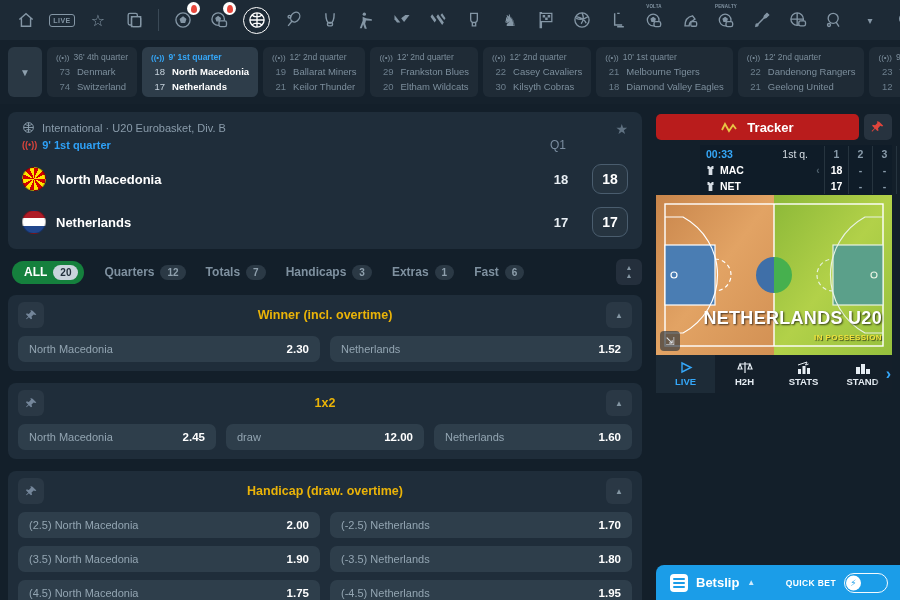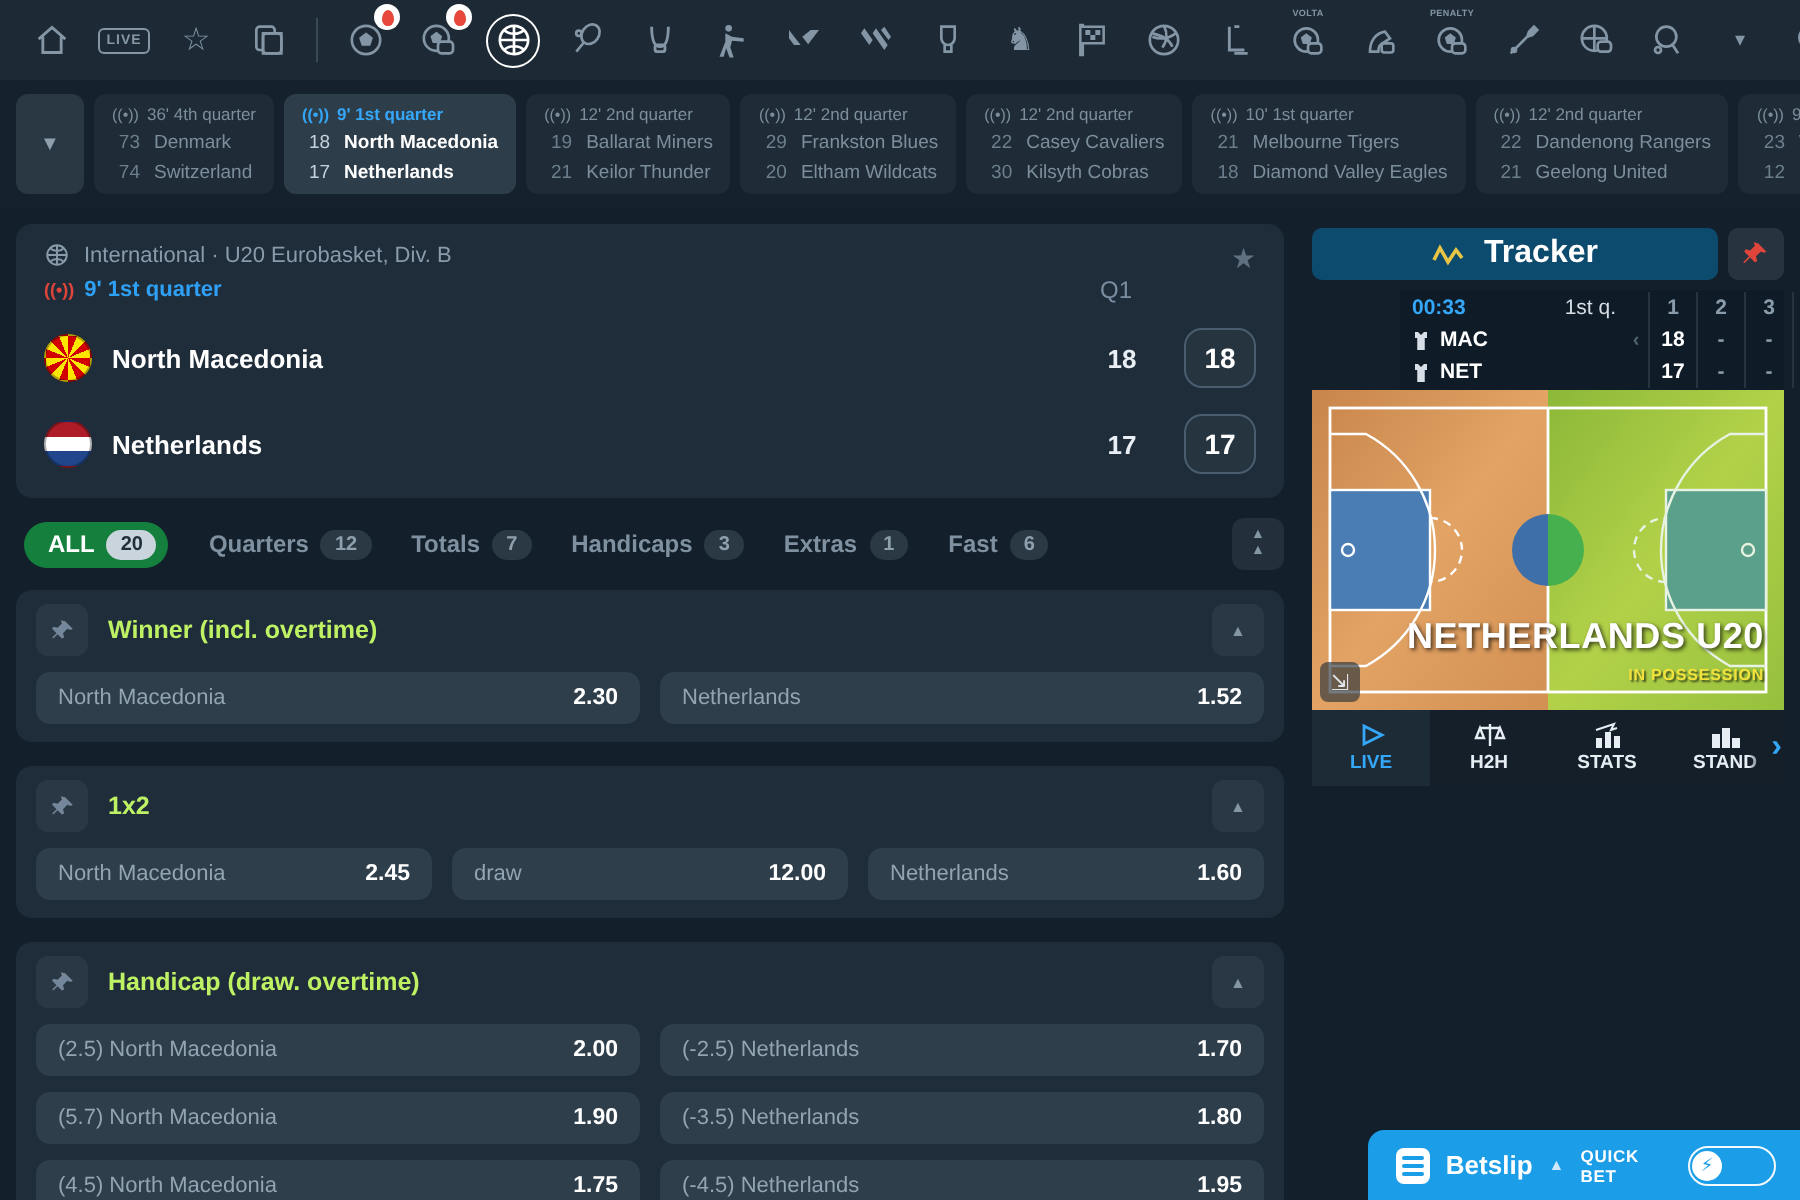--- a/index.html
+++ b/index.html
@@ -60,30 +60,30 @@
   .ftab.active { background:#15803d; border-radius:14px; padding:4px 6px 4px 12px; color:#fff; }
   .ftab.active .cnt { background:#c9d4dc; color:#22303c; }
   .ftab-collapse { margin-left:auto; width:26px; height:26px; background:#242f3c; border:none; border-radius:6px; color:#8496a3; font-size:7px; line-height:1.1; cursor:pointer; }
 
   
   .markets { display:flex; flex-direction:column; gap:12px; margin:0 8px; }
   .market { background:#1f2d3a; border-radius:8px; padding:7px 10px 9px 10px; }
   .m-head { display:flex; align-items:center; gap:10px; }
   .sqbtn { width:26px; height:26px; background:#2a3845; border:none; border-radius:6px; color:#74869a; display:flex; align-items:center; justify-content:center; cursor:pointer; flex:0 0 auto; }
   .sqbtn svg { width:13px; height:13px; }
-  .m-title { flex:1; font-size:12.5px; font-weight:bold; color:#bef264; }
+  .m-title { flex:1; font-size:12.5px; font-weight:bold; color:#eab308;text-align:center; }
   .tri { font-size:8px; color:#8496a3; }
   .m-row { display:flex; gap:10px; margin-top:8px; }
   .odd { flex:1; height:26px; background:#2e3e4b; border:none; border-radius:7px; display:flex; align-items:center; padding:0 11px; cursor:pointer; }
   .o-label { flex:1; text-align:left; font-size:11px; color:#93a5b2; white-space:nowrap; overflow:hidden; }
   .o-val { font-size:11.5px; font-weight:bold; color:#fff; }
 
   
   .trk-bar { display:flex; gap:5px; height:26px; margin-bottom:5px; }
-  .trk-main { flex:1; background:#0c4a6e; border-radius:5px; display:flex; align-items:center; justify-content:center; gap:10px; font-size:16px; font-weight:bold; color:#fff; cursor:pointer; }
+  .trk-main { flex:1; background:#b91c1c; border-radius:5px; display:flex; align-items:center; justify-content:center; gap:10px; font-size:13px; font-weight:bold; color:#fff; cursor:pointer; }
   .trk-pin { width:28px; background:#27333f; border:none; border-radius:5px; display:flex; align-items:center; justify-content:center; cursor:pointer; }
   .score-grid { background:#0f1c28; display:grid; grid-template-columns:42px 68px 12px 24px 24px 24px 14px 28px; grid-auto-rows:16px; align-items:center; font-size:10.5px; font-weight:bold; padding:1px 2px;margin-left:44px; }
   .sg { text-align:center; color:#8a9cab; }
   .sg.blue { color:#35a7f8; }
   .sg.white { color:#fff; }
   .sg.left { text-align:left; padding-left:4px; }
   .sg.right { text-align:right; padding-right:4px; color:#d7dee5; font-weight:normal; }
   .sg.team { display:flex; align-items:center; gap:5px; color:#fff; text-align:left; padding-left:4px; }
   .sg.sep { border-left:1px solid #26343f; height:16px; line-height:16px; }
   .sg .jersey { width:9px; height:11px; }
@@ -97,21 +97,21 @@
   .court-expand { position:absolute; left:4px; bottom:4px; width:20px; height:20px; background:rgba(40,50,60,.65); border:none; border-radius:4px; color:#dfe7ee; font-size:11px; cursor:pointer; }
 
   
   .trk-tabs { display:flex; height:38px; background:#141f2a; position:relative; }
   .ttab { flex:1; display:flex; flex-direction:column; align-items:center; justify-content:center; gap:2px; font-size:9.5px; font-weight:bold; color:#e6edf3; cursor:pointer; overflow:hidden; white-space:nowrap; }
   .ttab svg { width:16px; height:13px; }
   .ttab.active { background:#1d2b37; color:#35a7f8; }
   .trk-chev { position:absolute; right:0; top:0; bottom:0; display:flex; align-items:center; color:#35a7f8; font-size:16px; font-weight:bold; padding-right:1px; cursor:pointer; background:linear-gradient(90deg,transparent,#141f2a 55%); width:18px; justify-content:flex-end; }
 
   
-  .betslip { position:absolute; right:0; bottom:0; width:216px; height:35px; background:#1b9de8; border-radius:8px 0 0 0; display:flex; align-items:center; padding:0 12px 0 14px; gap:8px; cursor:pointer; }
+  .betslip { position:absolute; right:0; bottom:0; width:244px; height:35px; background:#1b9de8; border-radius:8px 0 0 0; display:flex; align-items:center; padding:0 12px 0 14px; gap:8px; cursor:pointer; }
   .bs-icon { width:18px; height:18px; background:#fff; border-radius:4px; display:flex; flex-direction:column; justify-content:center; gap:2px; padding:0 3px; }
   .bs-icon i { height:2px; background:#1b9de8; border-radius:1px; display:block; }
   .bs-title { font-size:13px; font-weight:bold; color:#fff; }
   .bs-caret { font-size:8px; color:#cfe9fb; }
   .bs-quick { margin-left:auto; font-size:8.5px; font-weight:bold; color:#fff; letter-spacing:.4px; }
   .bs-toggle { width:44px; height:20px; border:1.5px solid rgba(255,255,255,.95); border-radius:11px; position:relative; flex:0 0 auto; }
   .bs-knob { position:absolute; left:1px; top:50%; transform:translateY(-50%); width:15px; height:15px; background:#fff; border-radius:50%; display:flex; align-items:center; justify-content:center; font-size:9px; color:#1b9de8; }
 </style>
 </head>
 <body>
@@ -508,21 +508,21 @@
             <span class="o-label">(2.5) North Macedonia</span>
             <span class="o-val">2.00</span>
           </button>
         <button class="odd">
             <span class="o-label">(-2.5) Netherlands</span>
             <span class="o-val">1.70</span>
           </button>
       </div>
       <div class="m-row">
         <button class="odd">
-            <span class="o-label">(5.7) North Macedonia</span>
+            <span class="o-label">(3.5) North Macedonia</span>
             <span class="o-val">1.90</span>
           </button>
         <button class="odd">
             <span class="o-label">(-3.5) Netherlands</span>
             <span class="o-val">1.80</span>
           </button>
       </div>
       <div class="m-row">
         <button class="odd">
             <span class="o-label">(4.5) North Macedonia</span>

